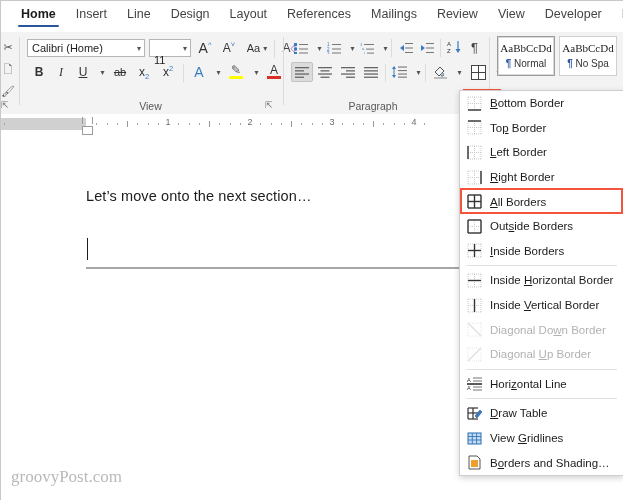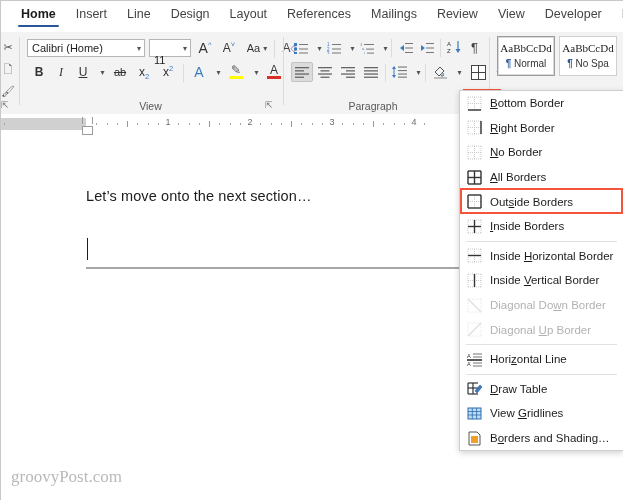--- a/index.html
+++ b/index.html
@@ -416,34 +416,47 @@
         <span class="mlabel"><u>B</u>ottom Border</span>
       </div>
       <div class="mitem">
         <span class="micon"><svg width="15" height="15" viewBox="0 0 15 15">
             <line x1="1" y1="1" x2="14" y2="1" stroke="#c9c9c9" stroke-width="1" stroke-dasharray="1,1"></line>
             <line x1="1" y1="14" x2="14" y2="14" stroke="#c9c9c9" stroke-width="1" stroke-dasharray="1,1"></line>
             <line x1="1" y1="1" x2="1" y2="14" stroke="#c9c9c9" stroke-width="1" stroke-dasharray="1,1"></line>
             <line x1="14" y1="1" x2="14" y2="14" stroke="#c9c9c9" stroke-width="1" stroke-dasharray="1,1"></line>
             <line x1="7.5" y1="1" x2="7.5" y2="14" stroke="#c9c9c9" stroke-width="1" stroke-dasharray="1,1"></line>
             <line x1="1" y1="7.5" x2="14" y2="7.5" stroke="#c9c9c9" stroke-width="1" stroke-dasharray="1,1"></line>
+            <line x1="1" y1="1" x2="14" y2="1" stroke="#333" stroke-width="1.4"></line>
+          </svg></span>
+        <span class="mlabel">To<u>p</u> Border</span>
+      </div>
+      <div class="mitem">
+        <span class="micon"><svg width="15" height="15" viewBox="0 0 15 15">
+            <line x1="1" y1="1" x2="14" y2="1" stroke="#c9c9c9" stroke-width="1" stroke-dasharray="1,1"></line>
+            <line x1="1" y1="14" x2="14" y2="14" stroke="#c9c9c9" stroke-width="1" stroke-dasharray="1,1"></line>
+            <line x1="1" y1="1" x2="1" y2="14" stroke="#c9c9c9" stroke-width="1" stroke-dasharray="1,1"></line>
+            <line x1="14" y1="1" x2="14" y2="14" stroke="#c9c9c9" stroke-width="1" stroke-dasharray="1,1"></line>
+            <line x1="7.5" y1="1" x2="7.5" y2="14" stroke="#c9c9c9" stroke-width="1" stroke-dasharray="1,1"></line>
+            <line x1="1" y1="7.5" x2="14" y2="7.5" stroke="#c9c9c9" stroke-width="1" stroke-dasharray="1,1"></line>
+            <line x1="1" y1="1" x2="1" y2="14" stroke="#333" stroke-width="1.4"></line>
+          </svg></span>
+        <span class="mlabel"><u>L</u>eft Border</span>
+      </div>
+      <div class="mitem">
+        <span class="micon"><svg width="15" height="15" viewBox="0 0 15 15">
+            <line x1="1" y1="1" x2="14" y2="1" stroke="#c9c9c9" stroke-width="1" stroke-dasharray="1,1"></line>
+            <line x1="1" y1="14" x2="14" y2="14" stroke="#c9c9c9" stroke-width="1" stroke-dasharray="1,1"></line>
+            <line x1="1" y1="1" x2="1" y2="14" stroke="#c9c9c9" stroke-width="1" stroke-dasharray="1,1"></line>
+            <line x1="14" y1="1" x2="14" y2="14" stroke="#c9c9c9" stroke-width="1" stroke-dasharray="1,1"></line>
+            <line x1="7.5" y1="1" x2="7.5" y2="14" stroke="#c9c9c9" stroke-width="1" stroke-dasharray="1,1"></line>
+            <line x1="1" y1="7.5" x2="14" y2="7.5" stroke="#c9c9c9" stroke-width="1" stroke-dasharray="1,1"></line>
             <line x1="14" y1="1" x2="14" y2="14" stroke="#333" stroke-width="1.4"></line>
           </svg></span>
         <span class="mlabel"><u>R</u>ight Border</span>
-      </div>
-      <div class="mitem">
-        <span class="micon"><svg width="15" height="15" viewBox="0 0 15 15">
-            <line x1="1" y1="1" x2="14" y2="1" stroke="#c9c9c9" stroke-width="1" stroke-dasharray="1,1"></line>
-            <line x1="1" y1="14" x2="14" y2="14" stroke="#c9c9c9" stroke-width="1" stroke-dasharray="1,1"></line>
-            <line x1="1" y1="1" x2="1" y2="14" stroke="#c9c9c9" stroke-width="1" stroke-dasharray="1,1"></line>
-            <line x1="14" y1="1" x2="14" y2="14" stroke="#c9c9c9" stroke-width="1" stroke-dasharray="1,1"></line>
-            <line x1="7.5" y1="1" x2="7.5" y2="14" stroke="#c9c9c9" stroke-width="1" stroke-dasharray="1,1"></line>
-            <line x1="1" y1="7.5" x2="14" y2="7.5" stroke="#c9c9c9" stroke-width="1" stroke-dasharray="1,1"></line>
-          </svg></span>
-        <span class="mlabel"><u>N</u>o Border</span>
       </div>
       <div class="mitem">
         <span class="micon"><svg width="15" height="15" viewBox="0 0 15 15">
             <line x1="1" y1="1" x2="14" y2="1" stroke="#333" stroke-width="1.4"></line>
             <line x1="1" y1="14" x2="14" y2="14" stroke="#333" stroke-width="1.4"></line>
             <line x1="1" y1="1" x2="1" y2="14" stroke="#333" stroke-width="1.4"></line>
             <line x1="14" y1="1" x2="14" y2="14" stroke="#333" stroke-width="1.4"></line>
             <line x1="7.5" y1="1" x2="7.5" y2="14" stroke="#333" stroke-width="1.4"></line>
             <line x1="1" y1="7.5" x2="14" y2="7.5" stroke="#333" stroke-width="1.4"></line>
           </svg></span>

